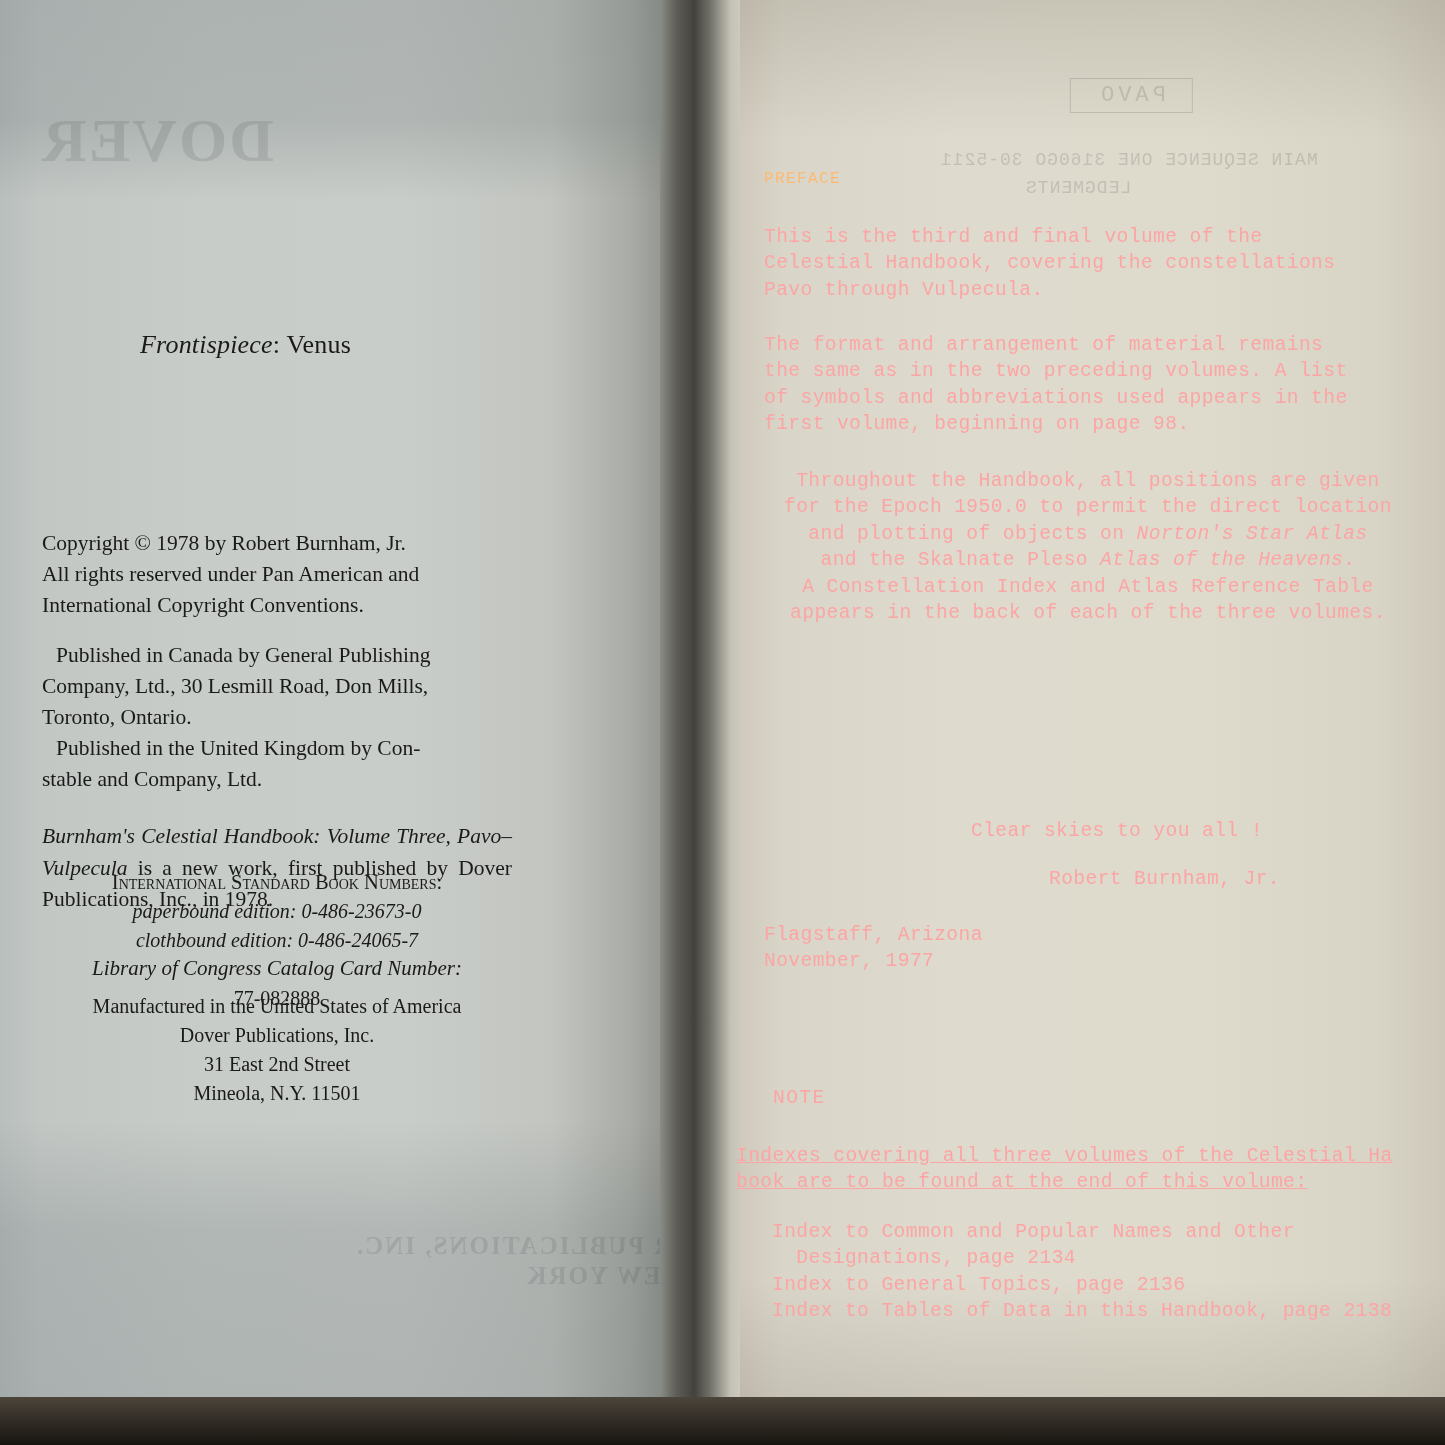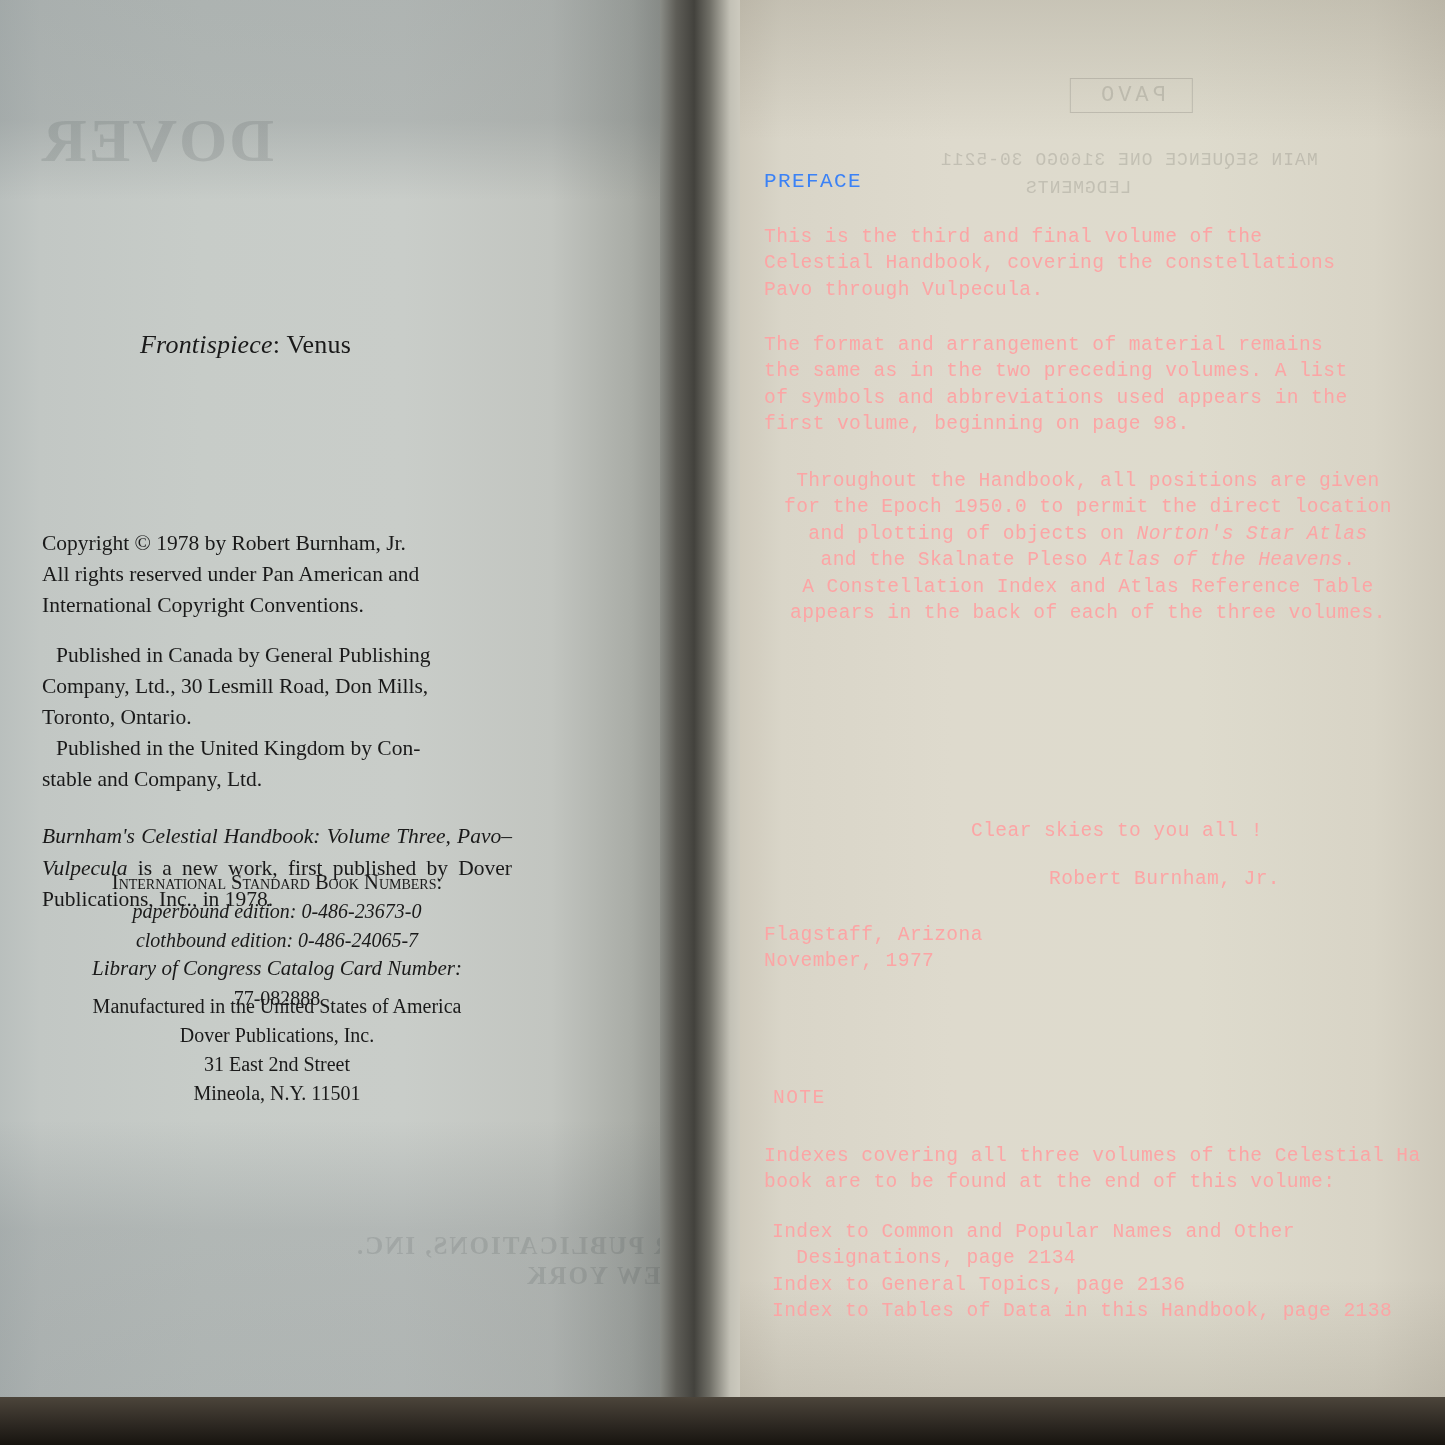--- a/index.html
+++ b/index.html
@@ -198,23 +198,23 @@
     line-height: 26.4px;
     letter-spacing: 0.4px;
     white-space: pre;
   }
   .rp .it { font-style: italic; }
   .rp-head {
     position: absolute;
     left: 764px;
     top: 170px;
     font-family: "Liberation Mono", monospace;
-    font-size: 21px;
+    font-size: 16px;
     letter-spacing: 1.4px;
-    color: #3b82f6;
+    color: #fdba74;
   }
 </style>
 </head>
 <body>
 
 <div id="page">
   <div class="book-bg"></div>
 
   <div class="page-left">
 
@@ -291,21 +291,21 @@
 
   <div class="rp" style="left:971px; top:782px;margin-top:36px;">Clear skies to you all !</div>
 
   <div class="rp" style="left:1049px; top:866px;">Robert Burnham, Jr.</div>
 
   <div class="rp" style="left:764px; top:922px;">Flagstaff, Arizona</div>
   <div class="rp" style="left:764px; top:948px;">November, 1977</div>
 
   <div class="rp" style="left:761px; top:1085px; letter-spacing:1.4px;margin-left:12px;">NOTE</div>
 
-  <div class="rp" style="left:764px; top:1143px;"><span>Indexes covering all three volumes of the Celestial Ha</span>
+  <div class="rp" style="left:736px; top:1143px;text-decoration:underline;"><span>Indexes covering all three volumes of the Celestial Ha</span>
 <span>book are to be found at the end of this volume:</span></div>
 
   <div class="rp" style="left:772px; top:1219px;"><span>Index to Common and Popular Names and Other</span>
 <span>  Designations, page 2134</span>
 <span>Index to General Topics, page 2136</span>
 <span>Index to Tables of Data in this Handbook, page 2138</span></div>
 
   <div class="page-bottom-curl"></div>
   <div class="table-edge"></div>
 </div>

